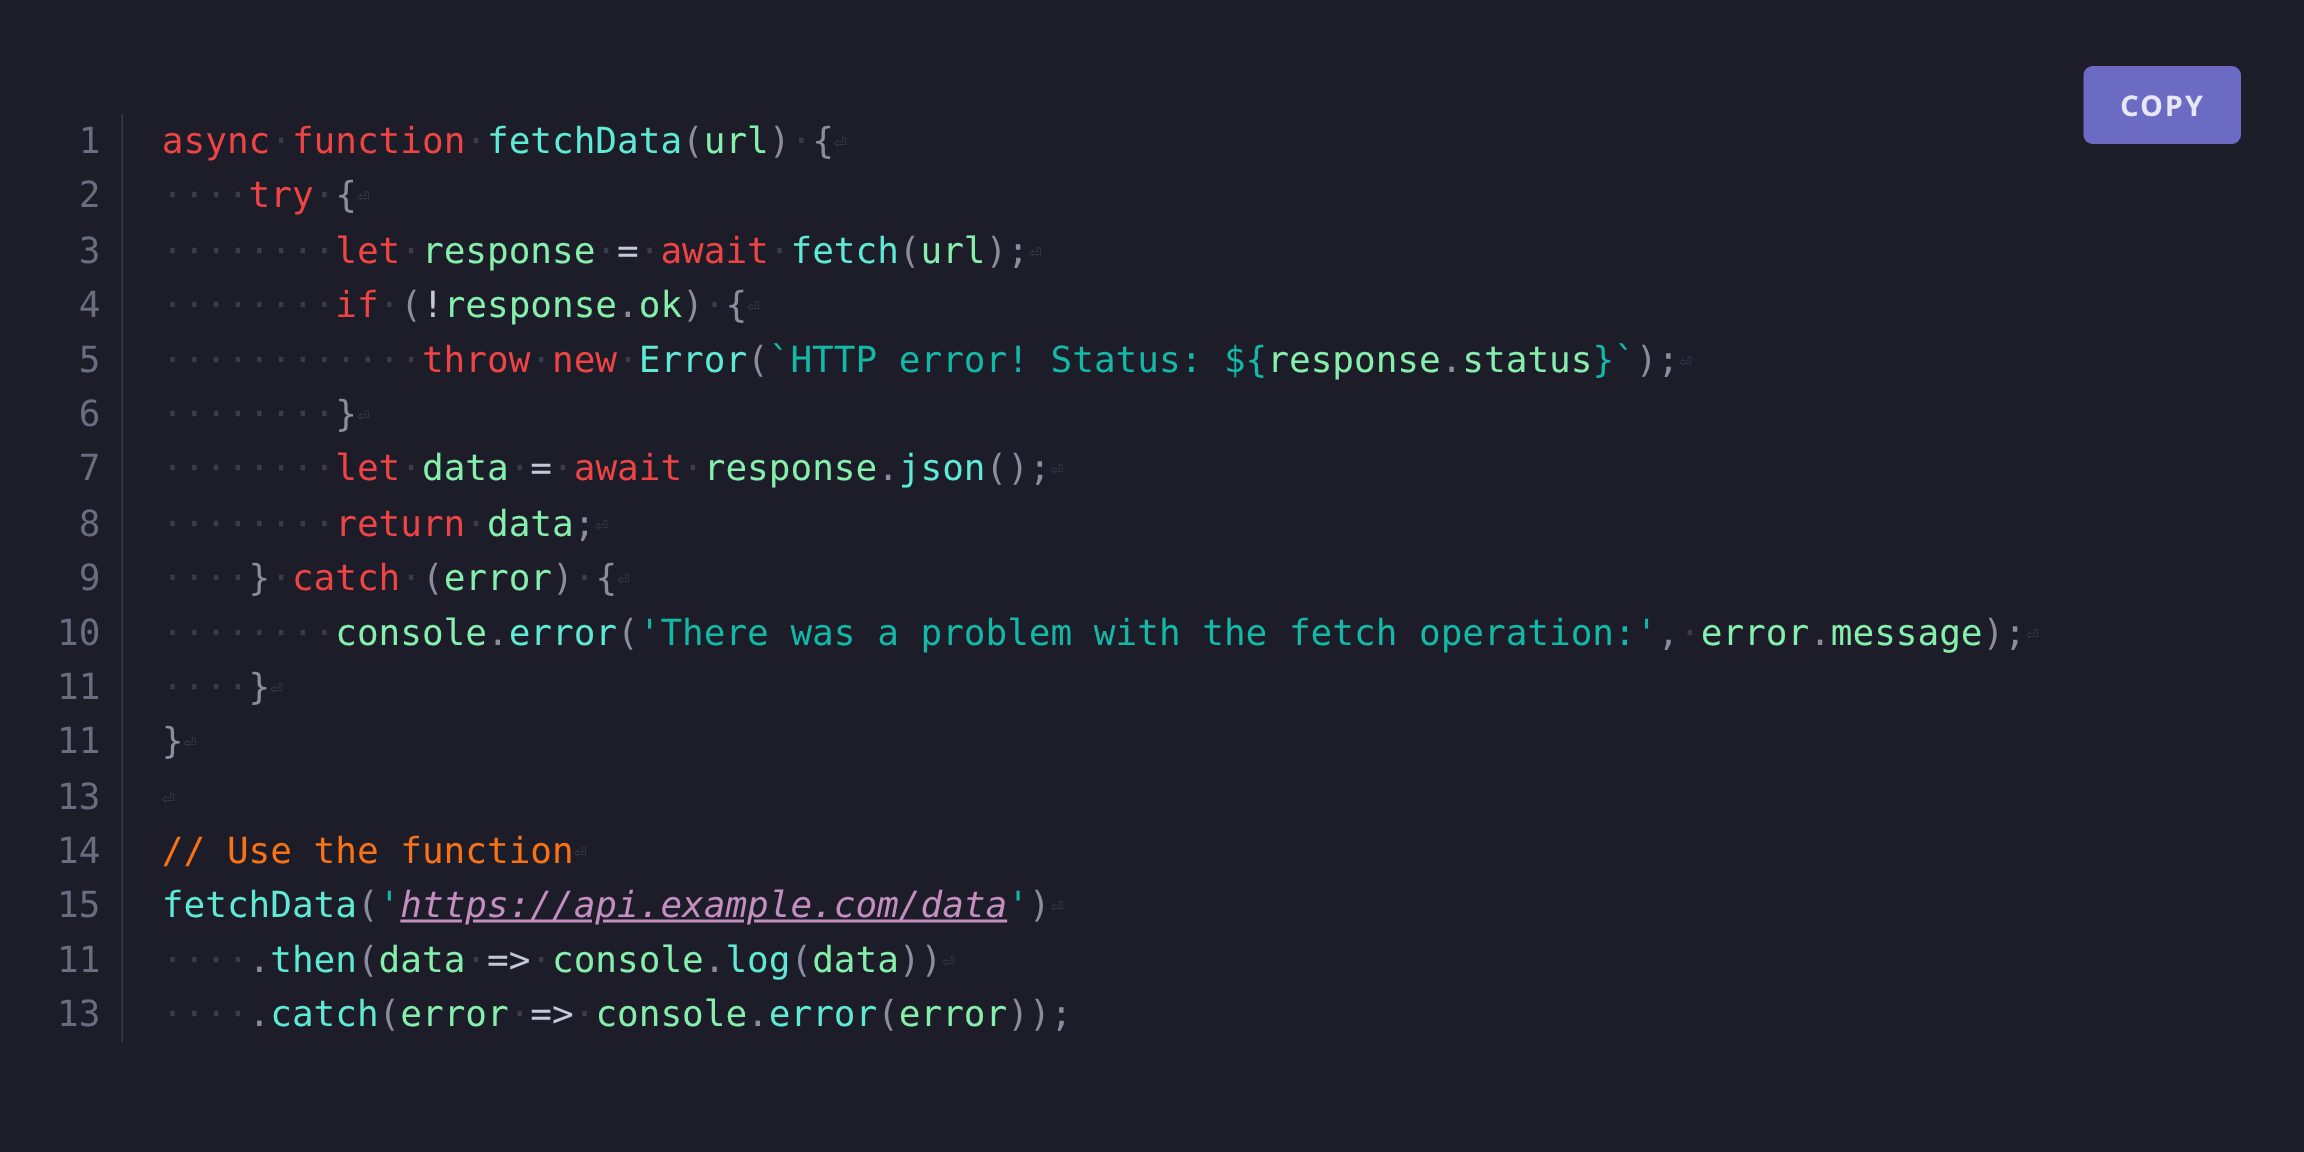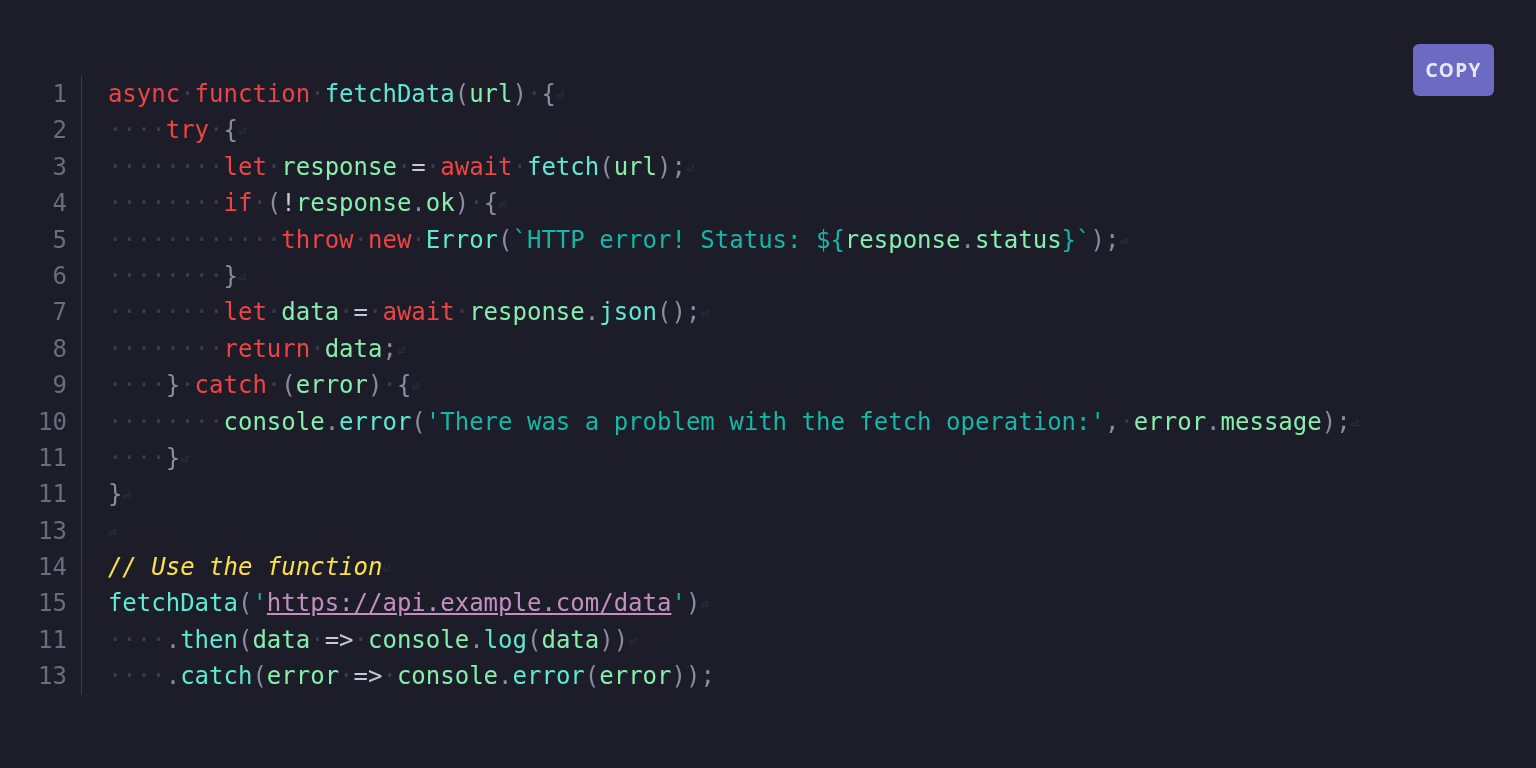--- a/index.html
+++ b/index.html
@@ -14,21 +14,21 @@
     overflow: hidden;
     position: relative;
   }
   .copy-btn {
     position: absolute;
     top: 44px;
     right: 42px;
     background: #6b6bc4;
     color: #e8e8f5;
     border: none;
-    padding: 13px 12px;
+    padding: 13px 24px;
     font-size: 19px;
     font-weight: 700;
     letter-spacing: 1.5px;
     border-radius: 6px;
     cursor: pointer;
     font-family: -apple-system, system-ui, sans-serif;
   }
   .editor {
     display: flex;
     padding-top: 76px;
@@ -51,22 +51,22 @@
   .code { white-space: pre; }
   .code .line { height: 36.4px; }
   .ws { color: #3a3c4d; }
   .lf { color: #3a3c4d; font-size: 14px; vertical-align: middle; }
   .kw { color: #ef4444; }
   .fn { color: #5eead4; }
   .id { color: #86efac; }
   .op { color: #c5c8d6; }
   .pn { color: #8a8da0; }
   .st { color: #14b8a6; }
-  .lk { color: #c48fbf; text-decoration: underline; }
-  .cm { color: #fde047; font-style: italic; }
+  .lk { color: #c48fbf; text-decoration: underline; font-style: italic; }
+  .cm { color: #f97316; }
 </style>
 </head>
 <body>
 
 <button class="copy-btn">COPY</button>
 
 <div class="editor">
   <div class="gutter" id="gutter">
       <div>1</div>
       <div>2</div>

